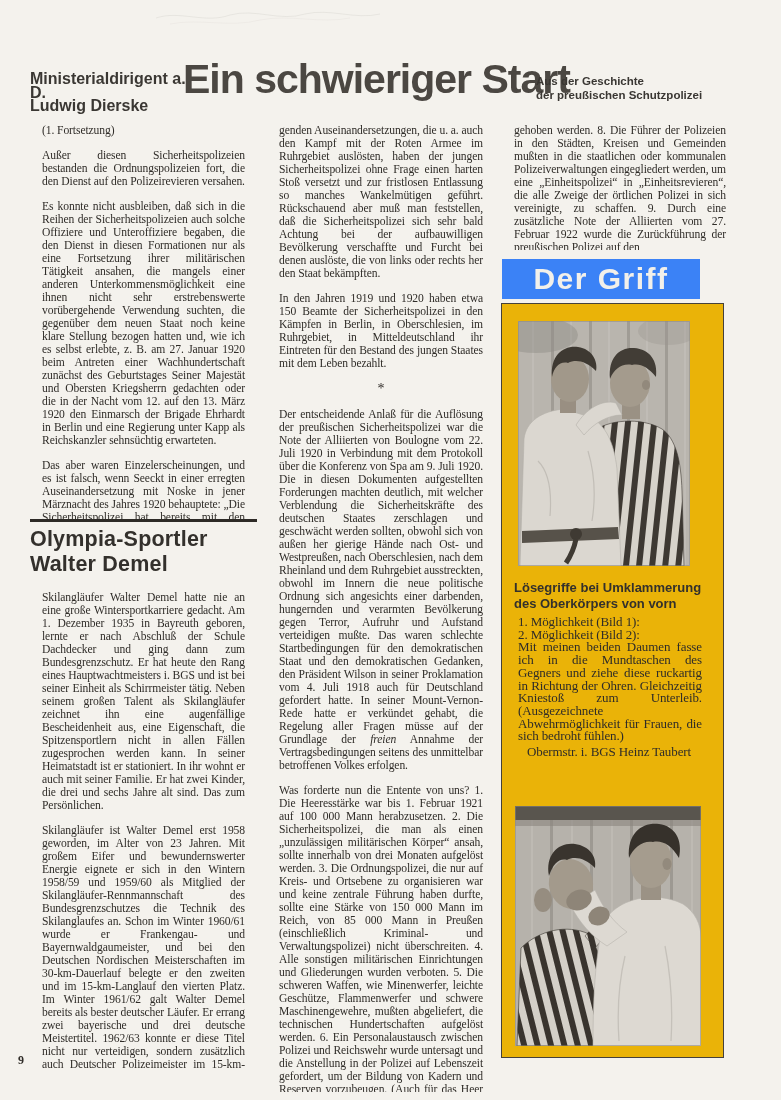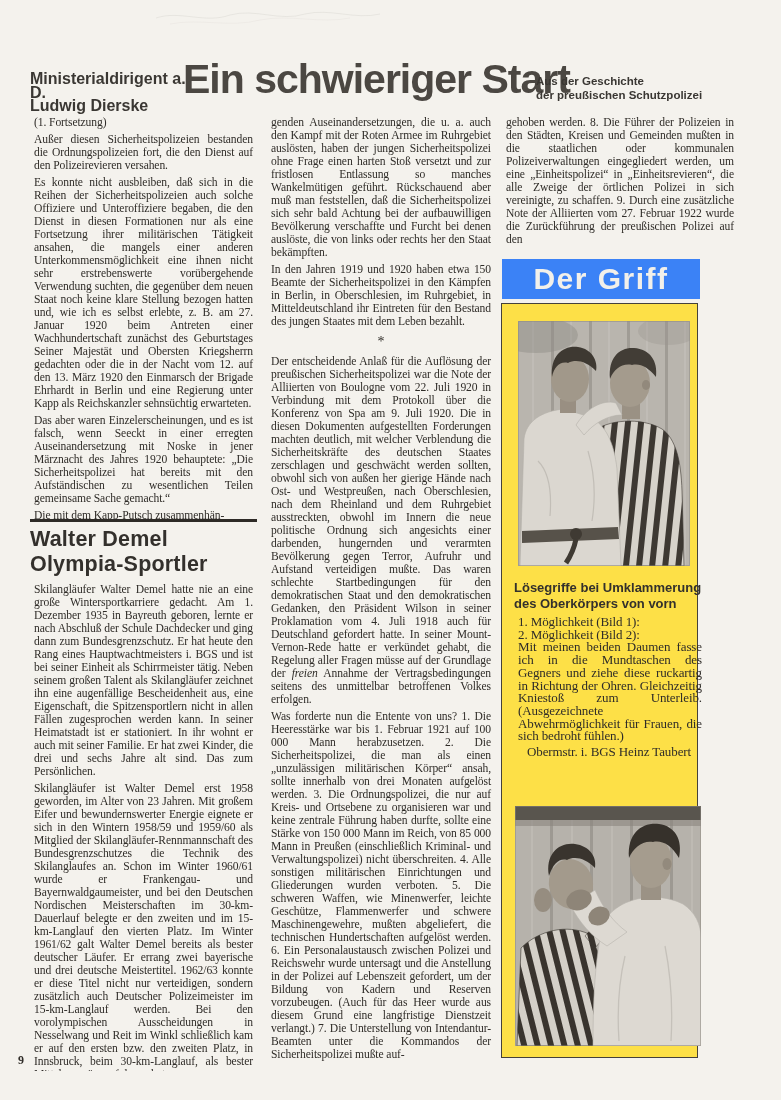--- a/index.html
+++ b/index.html
@@ -23,21 +23,21 @@
     position:absolute;left:536px;top:75px;width:210px;
     font-family:"Liberation Sans",sans-serif;font-weight:bold;
     font-size:11.5px;line-height:13.5px;color:#3a3733;
   }
   
   .bodytext{
     position:absolute;overflow:hidden;
     font-size:11.6px;line-height:13px;letter-spacing:-0.1px;
     text-align:justify;hyphens:auto;-webkit-hyphens:auto;
   }
-  .bodytext p{margin:4px;}
+  .bodytext p{margin:12px;}
   #col1-article{left:30px;top:112px;width:227px;height:407px;}
   #col2{left:267px;top:112px;width:228px;height:980px;}
   #col3{left:502px;top:112px;width:236px;height:138px;}
   .continuation{margin-bottom:4px !important;text-align:left;}
   .separator{text-align:center;font-size:14px;line-height:14px;margin:7px 0 6px 0 !important;}
   
   .rule{position:absolute;left:30px;top:519px;width:227px;height:3px;background:#2d2a26;}
   .sport-heading{
     position:absolute;left:30px;top:527px;width:227px;
     font-family:"Liberation Sans",sans-serif;font-weight:bold;
@@ -46,22 +46,22 @@
   #sport-text{left:30px;top:579px;width:227px;height:492px;}
   
   .griff-banner{
     position:absolute;left:502px;top:259px;width:198px;height:40px;
     background:#3b82f6;color:#f2f0ea;
     font-family:"Liberation Sans",sans-serif;font-weight:bold;
     font-size:30px;letter-spacing:1.5px;
     display:flex;align-items:center;justify-content:center;
   }
   .griff-box{
-    position:absolute;left:501px;top:303px;width:197px;height:755px;
-    background:#fde047;border:1px solid #45413b;box-sizing:border-box;
+    position:absolute;left:501px;top:303px;width:223px;height:755px;
+    background:#eab308;border:1px solid #45413b;box-sizing:border-box;
   }
   .photo{position:absolute;display:block;}
   #photo1{left:16px;top:17px;}
   #photo2{left:13px;top:502px;}
   .griff-caption{
     position:absolute;left:12px;top:276px;width:192px;
     font-family:"Liberation Sans",sans-serif;font-weight:bold;
     font-size:13px;line-height:15.5px;color:#33302c;
   }
   .griff-text{
@@ -103,22 +103,22 @@
   <div class="bodytext" id="col1-article">
     <p class="continuation">(1. Fortsetzung)</p>
     <p>Außer diesen Sicherheitspolizeien bestanden die Ordnungspolizeien fort, die den Dienst auf den Polizeirevieren versahen.</p>
     <p>Es konnte nicht ausbleiben, daß sich in die Reihen der Sicherheitspolizeien auch solche Offiziere und Unteroffiziere begaben, die den Dienst in diesen Formationen nur als eine Fortsetzung ihrer militärischen Tätigkeit ansahen, die mangels einer anderen Unterkommensmöglichkeit eine ihnen nicht sehr erstrebenswerte vorübergehende Verwendung suchten, die gegenüber dem neuen Staat noch keine klare Stellung bezogen hatten und, wie ich es selbst erlebte, z. B. am 27. Januar 1920 beim Antreten einer Wachhundertschaft zunächst des Geburtstages Seiner Majestät und Obersten Kriegsherrn gedachten oder die in der Nacht vom 12. auf den 13. März 1920 den Einmarsch der Brigade Ehrhardt in Berlin und eine Regierung unter Kapp als Reichskanzler sehnsüchtig erwarteten.</p>
     <p>Das aber waren Einzelerscheinungen, und es ist falsch, wenn Seeckt in einer erregten Auseinandersetzung mit Noske in jener Märznacht des Jahres 1920 behauptete: „Die Sicherheitspolizei hat bereits mit den Aufständischen zu wesentlichen Teilen gemeinsame Sache gemacht.“</p>
     <p>Die mit dem Kapp-Putsch zusammenhän-</p>
   </div>
 
   <div class="rule"></div>
   <div class="sport-heading">
+    <div>Olympia-Sportler</div>
     <div>Walter Demel</div>
-    <div>Olympia-Sportler</div>
   </div>
   <div class="bodytext" id="sport-text">
     <p>Skilangläufer Walter Demel hatte nie an eine große Wintersportkarriere gedacht. Am 1. Dezember 1935 in Bayreuth geboren, lernte er nach Abschluß der Schule Dachdecker und ging dann zum Bundesgrenzschutz. Er hat heute den Rang eines Hauptwachtmeisters i. BGS und ist bei seiner Einheit als Schirrmeister tätig. Neben seinem großen Talent als Skilangläufer zeichnet ihn eine augenfällige Bescheidenheit aus, eine Eigenschaft, die Spitzensportlern nicht in allen Fällen zugesprochen werden kann. In seiner Heimatstadt ist er stationiert. In ihr wohnt er auch mit seiner Familie. Er hat zwei Kinder, die drei und sechs Jahre alt sind. Das zum Persönlichen.</p>
     <p>Skilangläufer ist Walter Demel erst 1958 geworden, im Alter von 23 Jahren. Mit großem Eifer und bewundernswerter Energie eignete er sich in den Wintern 1958/59 und 1959/60 als Mitglied der Skilangläufer-Rennmannschaft des Bundesgrenzschutzes die Technik des Skilanglaufes an. Schon im Winter 1960/61 wurde er Frankengau- und Bayernwaldgaumeister, und bei den Deutschen Nordischen Meisterschaften im 30-km-Dauerlauf belegte er den zweiten und im 15-km-Langlauf den vierten Platz. Im Winter 1961/62 galt Walter Demel bereits als bester deutscher Läufer. Er errang zwei bayerische und drei deutsche Meistertitel. 1962/63 konnte er diese Titel nicht nur verteidigen, sondern zusätzlich auch Deutscher Polizeimeister im 15-km-Langlauf werden. Bei den vorolympischen Ausscheidungen in Nesselwang und Reit im Winkl schließlich kam er auf den ersten bzw. den zweiten Platz, in Innsbruck, beim 30-km-Langlauf, als bester Mitteleuropäer auf den zehnten.</p>
   </div>
 
   <div class="bodytext" id="col2">
     <p>genden Auseinandersetzungen, die u. a. auch den Kampf mit der Roten Armee im Ruhrgebiet auslösten, haben der jungen Sicherheitspolizei ohne Frage einen harten Stoß versetzt und zur fristlosen Entlassung so manches Wankelmütigen geführt. Rückschauend aber muß man feststellen, daß die Sicherheitspolizei sich sehr bald Achtung bei der aufbauwilligen Bevölkerung verschaffte und Furcht bei denen auslöste, die von links oder rechts her den Staat bekämpften.</p>
     <p>In den Jahren 1919 und 1920 haben etwa 150 Beamte der Sicherheitspolizei in den Kämpfen in Berlin, in Oberschlesien, im Ruhrgebiet, in Mitteldeutschland ihr Eintreten für den Bestand des jungen Staates mit dem Leben bezahlt.</p>
     <p class="separator">*</p>

